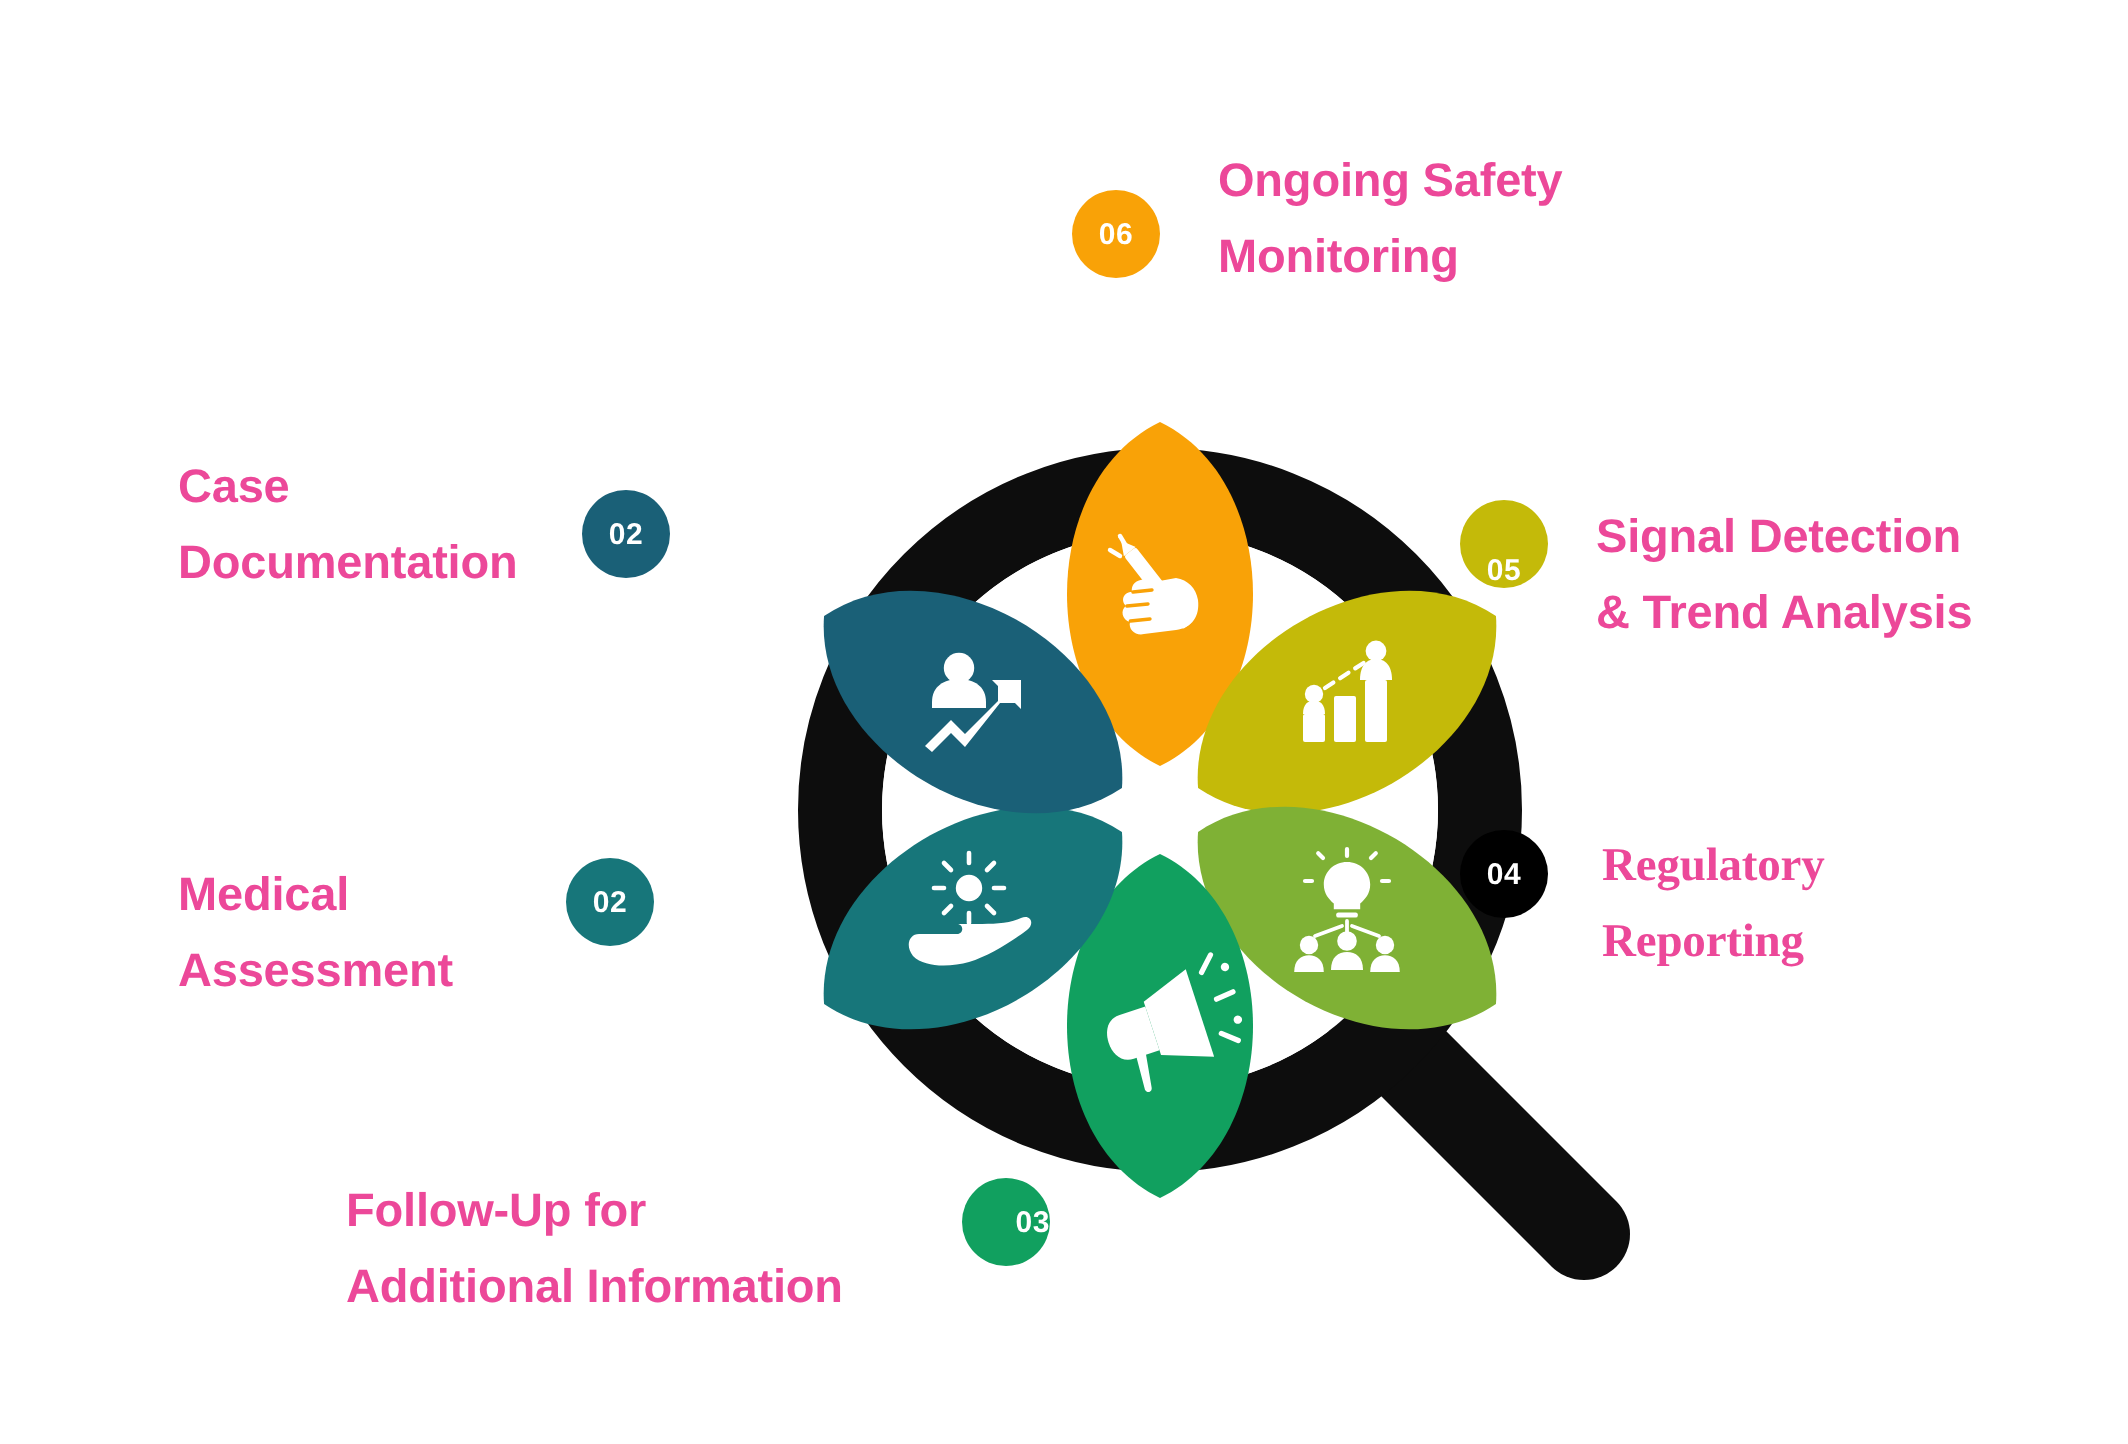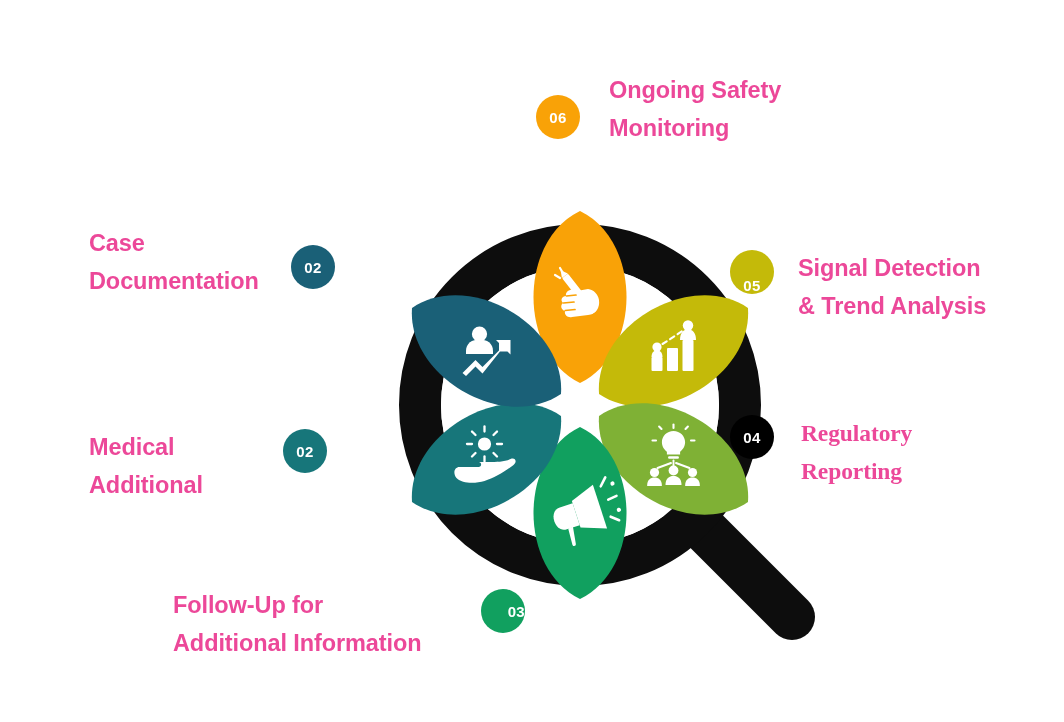--- a/index.html
+++ b/index.html
@@ -294,21 +294,21 @@
     <span>06</span>
   </div>
 
   <div class="label left" id="label-01">
     <span class="lbl-line">Case</span>
     <span class="lbl-line">Documentation</span>
   </div>
 
   <div class="label left" id="label-02">
     <span class="lbl-line">Medical</span>
-    <span class="lbl-line">Additional</span>
+    <span class="lbl-line">Assessment</span>
   </div>
 
   <div class="label left" id="label-03">
     <span class="lbl-line">Follow-Up for</span>
     <span class="lbl-line">Additional Information</span>
   </div>
 
   <div class="label right" id="label-04">
     <span class="lbl-line">Regulatory</span>
     <span class="lbl-line">Reporting</span>

